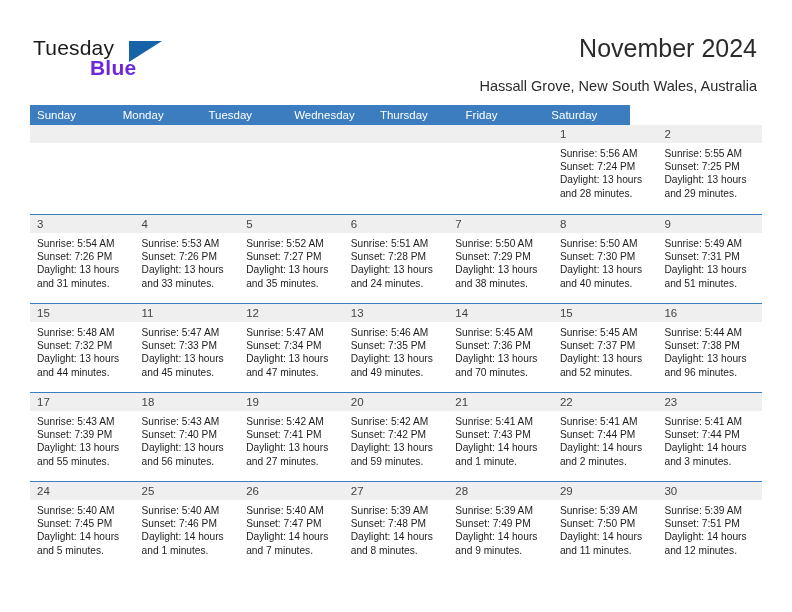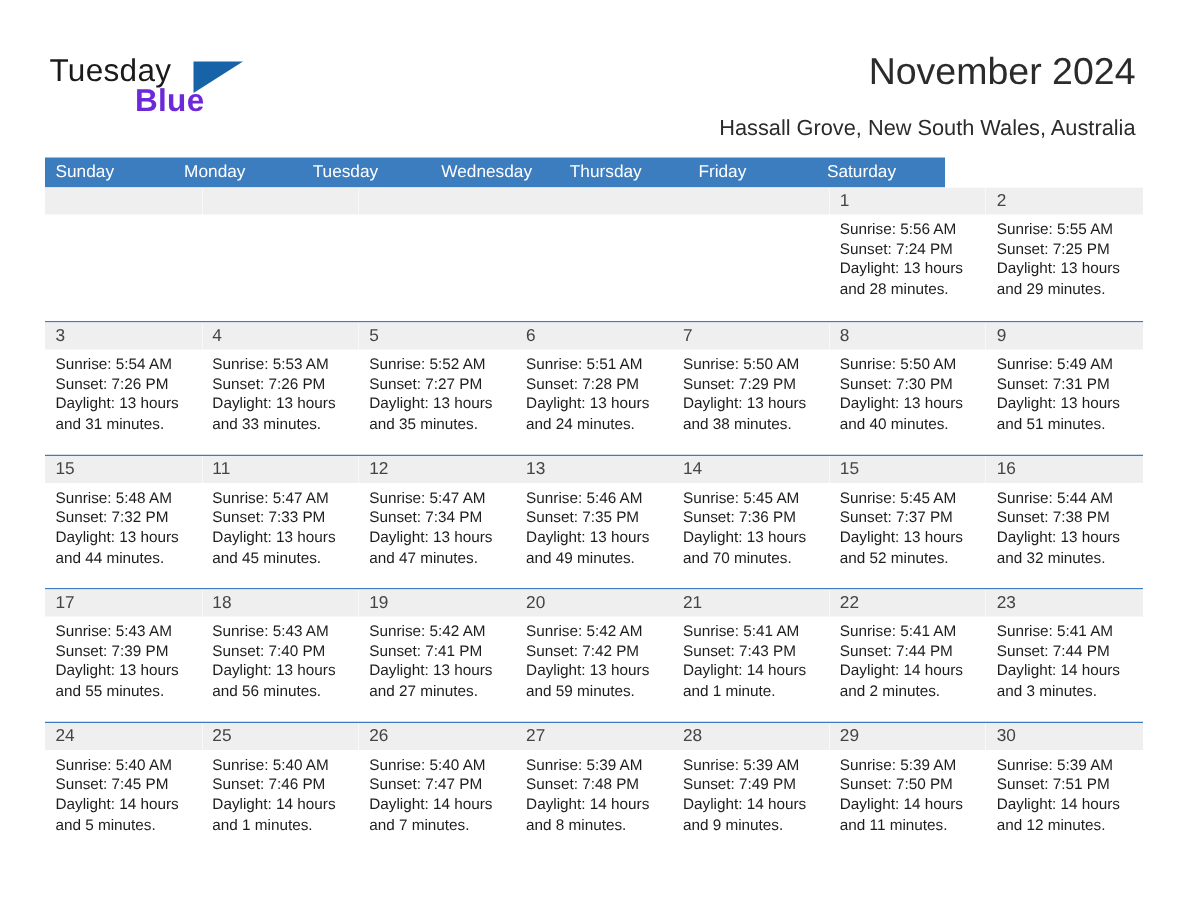--- a/index.html
+++ b/index.html
@@ -324,21 +324,21 @@
               <div class="day-line">Daylight: 13 hours</div>
               <div class="day-line">and 52 minutes.</div>
             </div>
           </div>
           <div class="day">
             <div class="day-num-strip">16</div>
             <div class="day-body">
               <div class="day-line">Sunrise: 5:44 AM</div>
               <div class="day-line">Sunset: 7:38 PM</div>
               <div class="day-line">Daylight: 13 hours</div>
-              <div class="day-line">and 32 minutes.</div>
+              <div class="day-line">and 96 minutes.</div>
             </div>
           </div>
         </div>
         <div class="week">
           <div class="day">
             <div class="day-num-strip">17</div>
             <div class="day-body">
               <div class="day-line">Sunrise: 5:43 AM</div>
               <div class="day-line">Sunset: 7:39 PM</div>
               <div class="day-line">Daylight: 13 hours</div>

